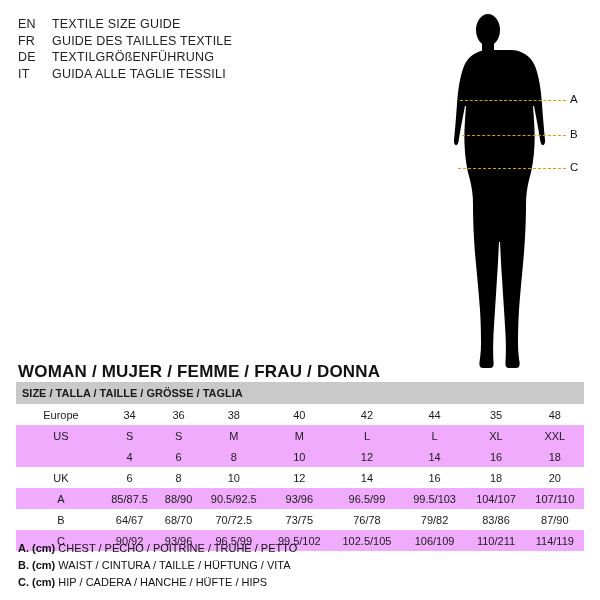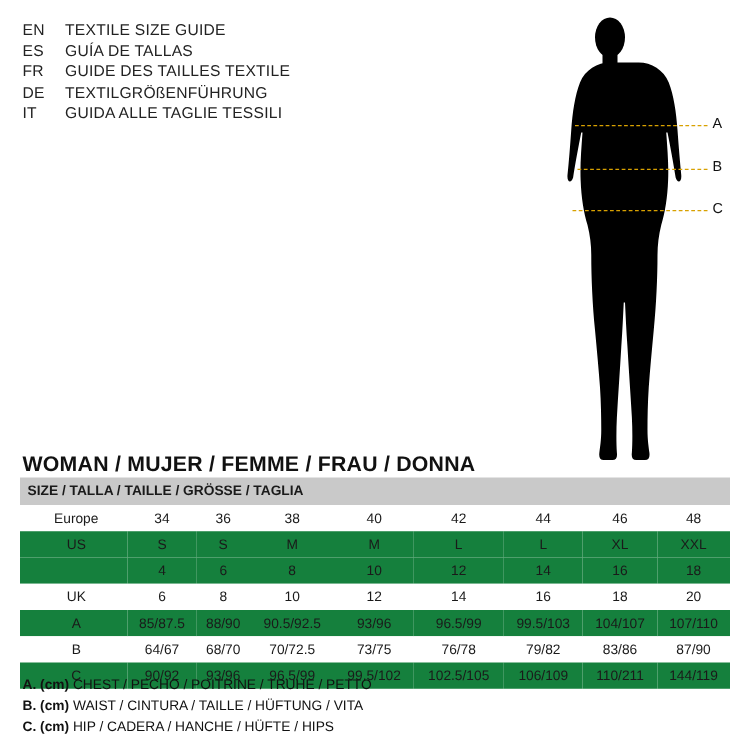--- a/index.html
+++ b/index.html
@@ -100,21 +100,21 @@
   table.size-table .hdr-row td {
     background: #c9c9c9;
     text-align: left;
     font-weight: bold;
     font-size: 11px;
     padding-left: 6px;
     height: 18px;
     margin-left: 43px;
   }
   table.size-table .shade td {
-    background: #15803d;
+    background: #f0abfc;
   }
   table.size-table .plain td {
     background: #ffffff;
   }
   table.size-table td.rowlabel {
     text-align: center;
     padding-left: 6px;
     width: 78px;
   }
 
@@ -132,24 +132,20 @@
 </style>
 </head>
 <body>
 
 <div class="page">
 
   <div class="lang-block">
     <div class="lang-row">
       <span class="lang-code">EN</span>
       <span class="lang-text">TEXTILE SIZE GUIDE</span>
-    </div>
-    <div class="lang-row">
-      <span class="lang-code">ES</span>
-      <span class="lang-text">GUÍA DE TALLAS</span>
     </div>
     <div class="lang-row">
       <span class="lang-code">FR</span>
       <span class="lang-text">GUIDE DES TAILLES TEXTILE</span>
     </div>
     <div class="lang-row">
       <span class="lang-code">DE</span>
       <span class="lang-text">TEXTILGRÖßENFÜHRUNG</span>
     </div>
     <div class="lang-row">
@@ -229,21 +225,21 @@
       </tr>
 
       <tr class="plain">
         <td class="rowlabel">Europe</td>
         <td>34</td>
         <td>36</td>
         <td>38</td>
         <td>40</td>
         <td>42</td>
         <td>44</td>
-        <td>46</td>
+        <td>35</td>
         <td>48</td>
       </tr>
 
       <tr class="shade">
         <td class="rowlabel">US</td>
         <td>S</td>
         <td>S</td>
         <td>M</td>
         <td>M</td>
         <td>L</td>
@@ -302,21 +298,21 @@
 
       <tr class="shade">
         <td class="rowlabel">C</td>
         <td>90/92</td>
         <td>93/96</td>
         <td>96.5/99</td>
         <td>99.5/102</td>
         <td>102.5/105</td>
         <td>106/109</td>
         <td>110/211</td>
-        <td>144/119</td>
+        <td>114/119</td>
       </tr>
     </tbody>
   </table>
 
   <div class="notes">
     <div>
       <span class="note-key">A. (cm)</span>
       <span>CHEST / PECHO / POITRINE / TRUHE / PETTO</span>
     </div>
     <div>

